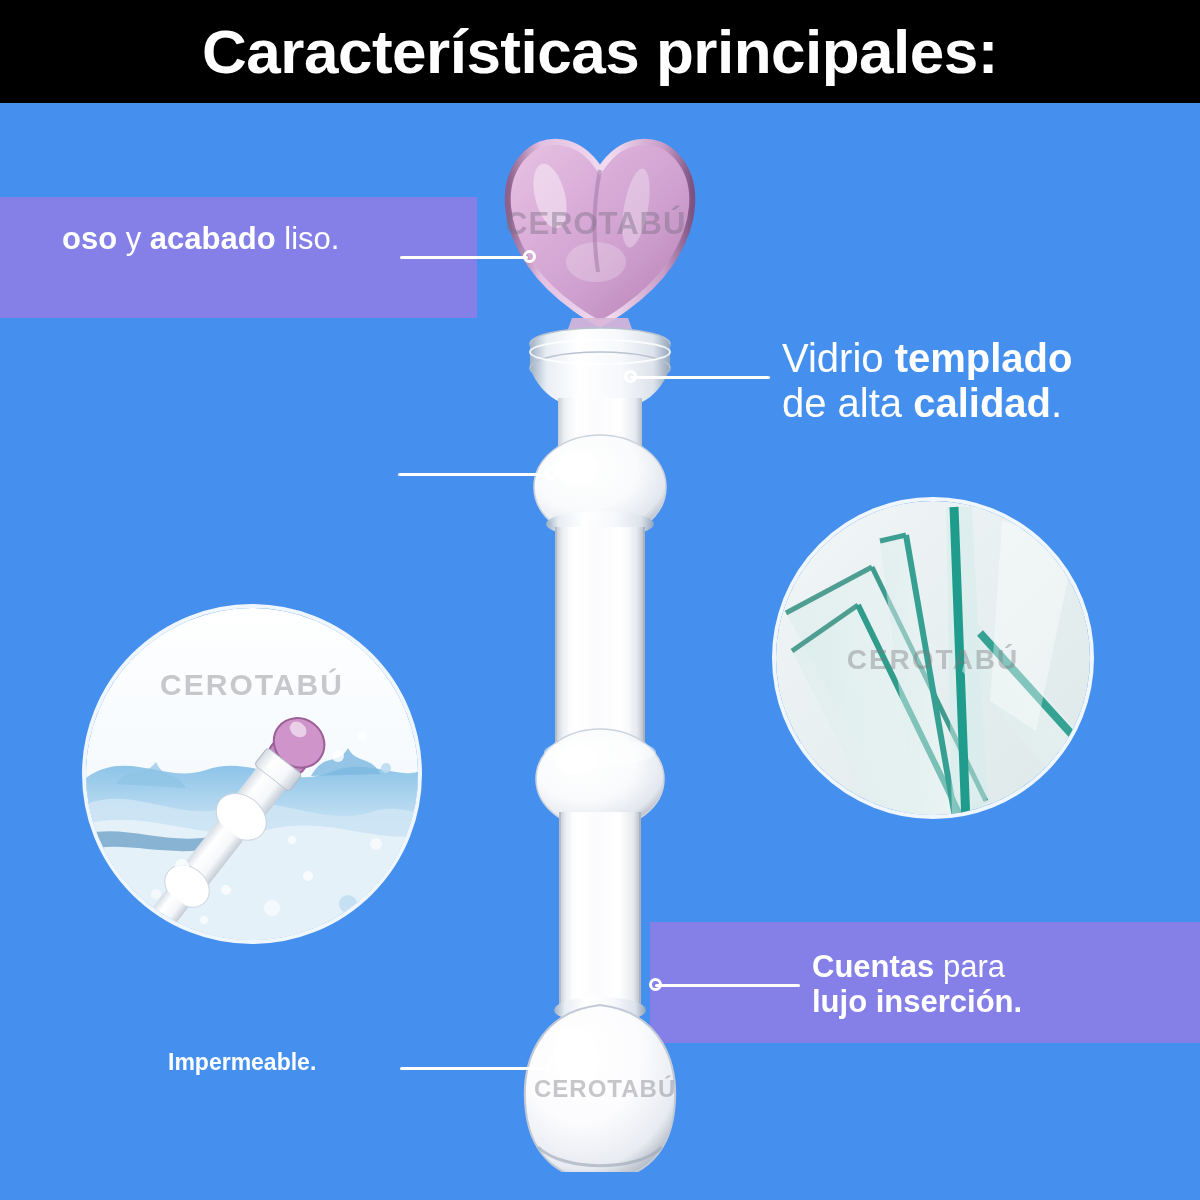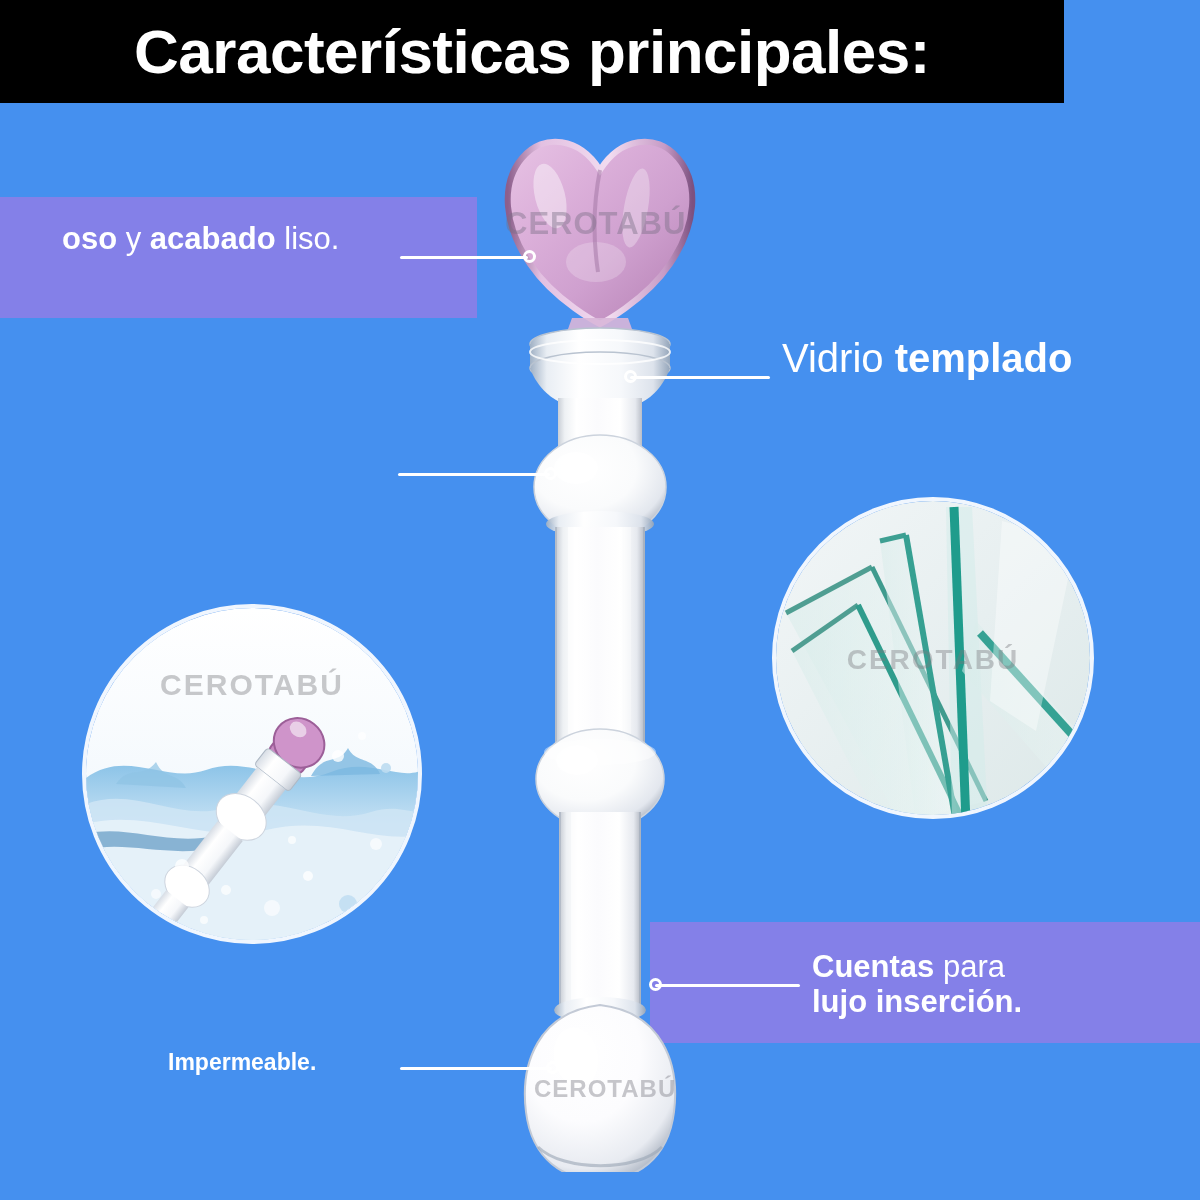--- a/index.html
+++ b/index.html
@@ -6,21 +6,21 @@
   html, body { width:1200px; height:1200px; overflow:hidden; }
   body {
     font-family: "Liberation Sans", sans-serif;
     background:#4590ef;
     position:relative;
   }
   #stage { position:relative; width:1200px; height:1200px; overflow:hidden; background:#4590ef; }
 
   
   .header {
-    position:absolute; left:0; top:0; width:1064px; height:103px;
+    position:absolute; left:0; top:0; width:1200px; height:103px;
     background:#000; display:flex; align-items:center; justify-content:center;
   }
   .header-title {
     color:#fff; font-size:62px; font-weight:bold; letter-spacing:-0.5px;
     line-height:1; white-space:nowrap;
   }
 
   
   .band {
     position:absolute; background:#8480e8;
@@ -326,20 +326,23 @@
   <div class="callout c-mango">
     <div>
       <span class="b">oso</span><span class="n"> y </span><span class="b">acabado</span><span class="n"> liso.</span>
     </div>
   </div>
 
   <div class="callout c-vidrio">
     <div>
       <span class="n">Vidrio </span><span class="b">templado</span>
     </div>
+    <div>
+      <span class="n">de alta </span><span class="b">calidad</span><span class="n">.</span>
+    </div>
   </div>
 
 
   <div class="callout c-cuenta">
     <div>
       <span class="b">Cuentas</span><span class="n"> para</span>
     </div>
     <div>
       <span class="b">lujo inserción.</span>
     </div>

